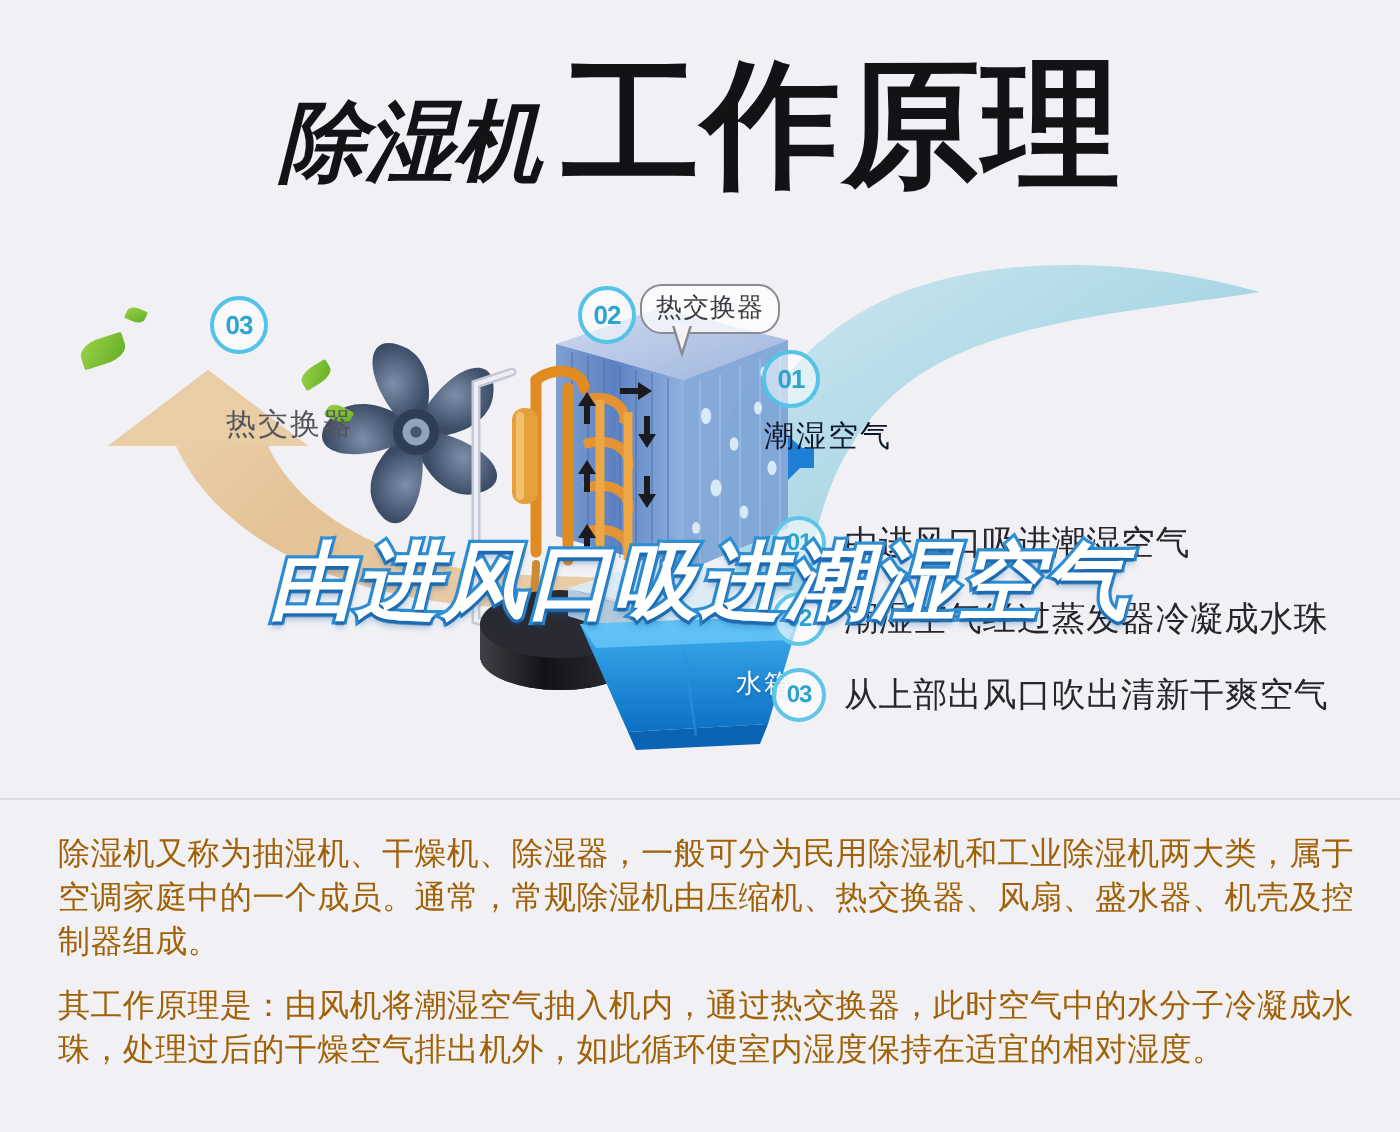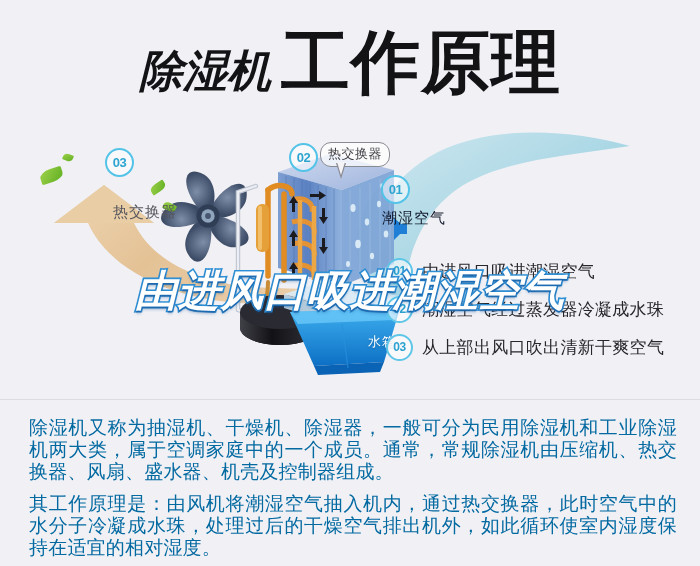--- a/index.html
+++ b/index.html
@@ -214,23 +214,23 @@
     width: 700px; height: 1px;
     background: #dcdce2;
   }
   .body-text {
     position: absolute;
     left: 29px;
     top: 417px;
     width: 648px;
   }
   .para {
-    font-size: 19px;
+    font-size: 16px;
     line-height: 22px;
-    color: #0369a1;
+    color: #a16207;
     margin: 0 0 10px 0;
     text-align: justify;
     letter-spacing: 0.2px;
   }
   .para.p2 { margin-bottom: 0; }
 </style>
 </head>
 <body>
 
 <div id="page">

